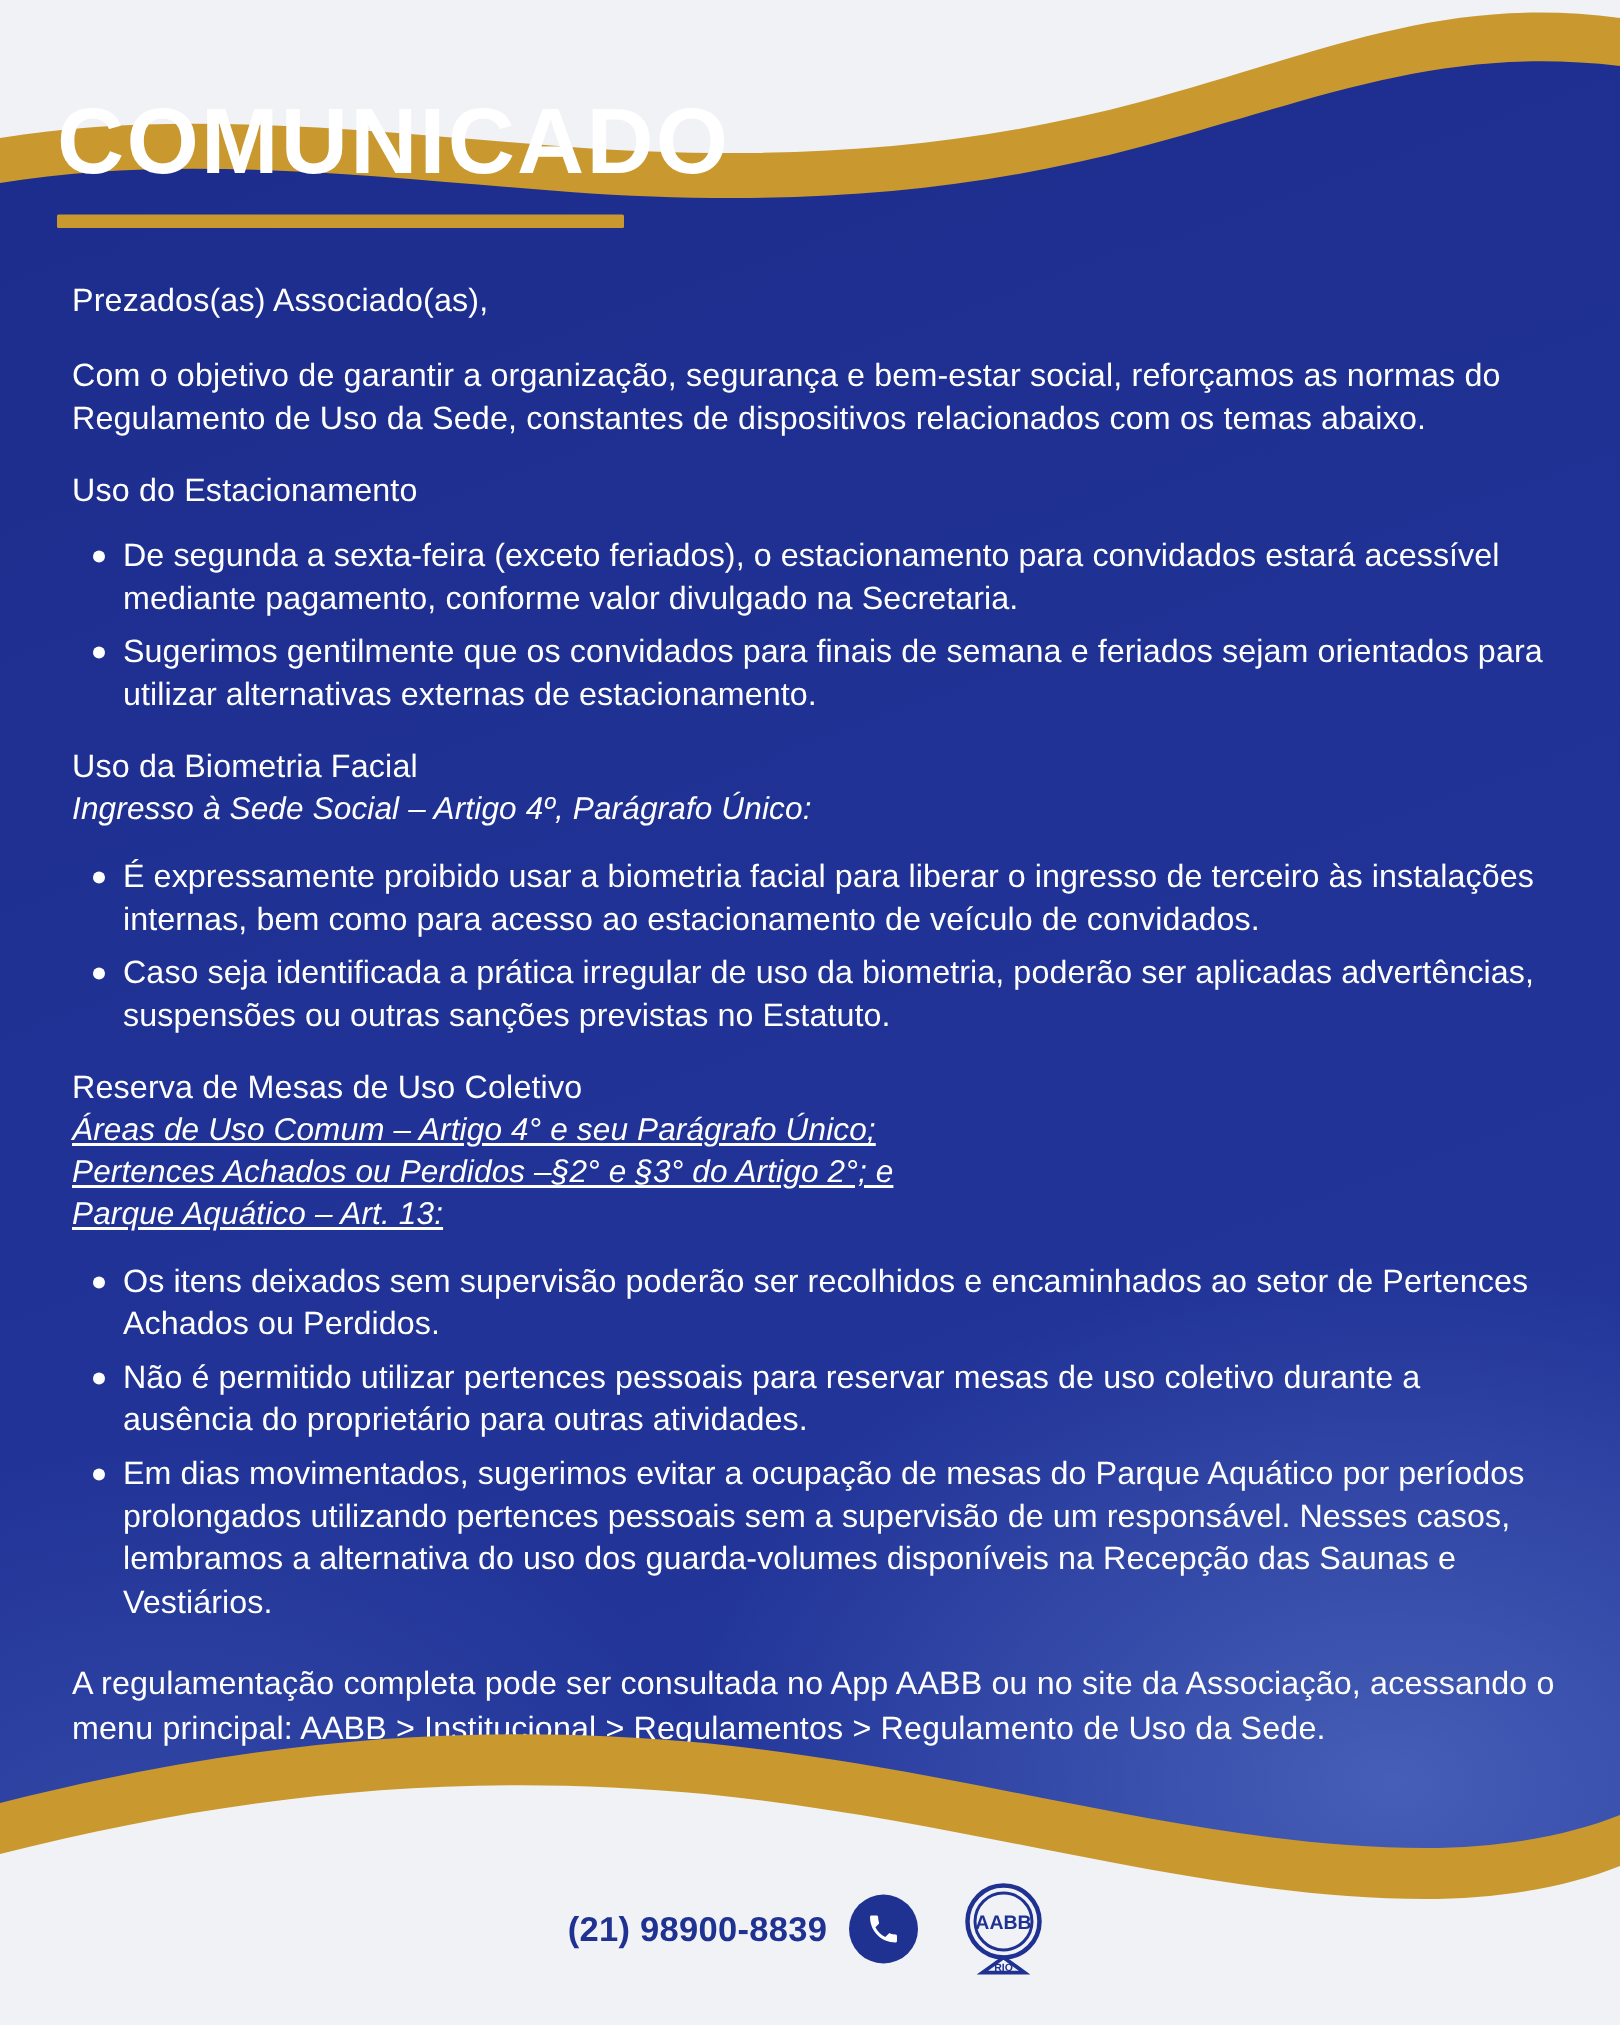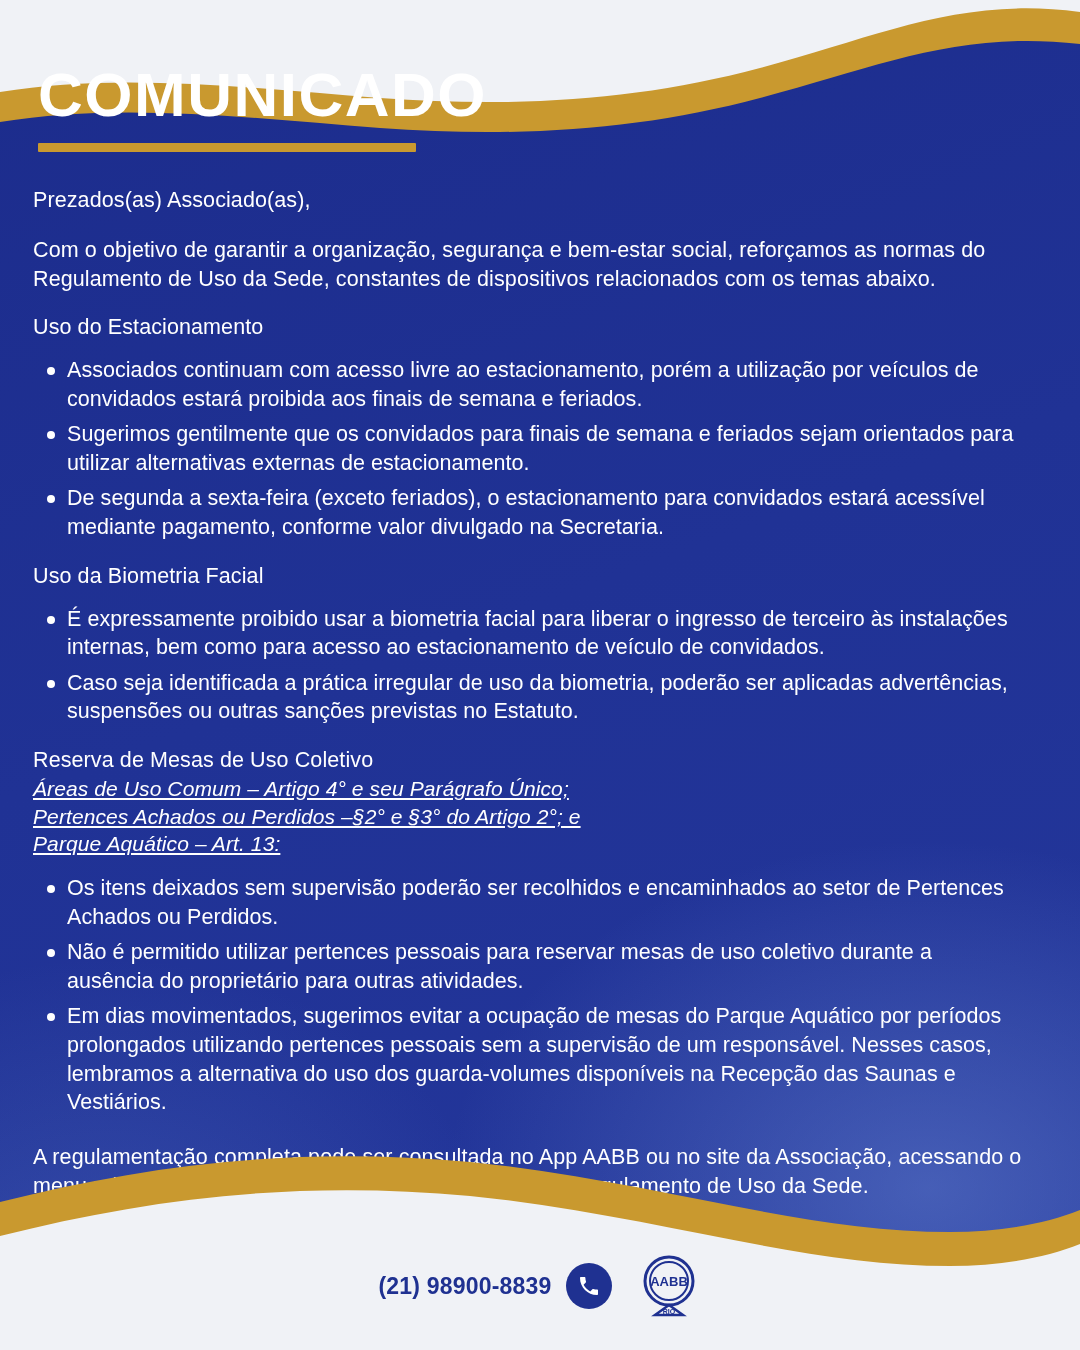--- a/index.html
+++ b/index.html
@@ -67,21 +67,21 @@
     width: 378px;
     height: 9px;
     background: #c9992f;
     border-radius: 1px;
   }
 
   
   .body {
     position: absolute;
     top: 186px;
-    left: 33px;
+    left: 48px;
     width: 990px;
     color: #ffffff;
   }
 
   .para {
     font-size: 21.5px;
     line-height: 1.38;
     margin-bottom: 20px;
     letter-spacing: 0.1px;
   }
@@ -198,28 +198,28 @@
   </div>
 
   <div class="body">
 
     <div class="para">Prezados(as) Associado(as),</div>
     <div class="para">Com o objetivo de garantir a organização, segurança e bem-estar social, reforçamos as normas do Regulamento de Uso da Sede, constantes de dispositivos relacionados com os temas abaixo.</div>
 
     <div class="section">
       <div class="sec-title">Uso do Estacionamento</div>
       <ul class="bullets">
-        <li>Associados continuam com acesso livre ao estacionamento, porém a utilização por veículos de convidados estará proibida aos finais de semana e feriados.</li>
+        <li>De segunda a sexta-feira (exceto feriados), o estacionamento para convidados estará acessível mediante pagamento, conforme valor divulgado na Secretaria.</li>
         <li>Sugerimos gentilmente que os convidados para finais de semana e feriados sejam orientados para utilizar alternativas externas de estacionamento.</li>
-        <li>De segunda a sexta-feira (exceto feriados), o estacionamento para convidados estará acessível mediante pagamento, conforme valor divulgado na Secretaria.</li>
       </ul>
     </div>
 
     <div class="section">
       <div class="sec-title">Uso da Biometria Facial</div>
+      <div class="sec-sub">Ingresso à Sede Social – Artigo 4º, Parágrafo Único:</div>
       <ul class="bullets">
         <li>É expressamente proibido usar a biometria facial para liberar o ingresso de terceiro às instalações internas, bem como para acesso ao estacionamento de veículo de convidados.</li>
         <li>Caso seja identificada a prática irregular de uso da biometria, poderão ser aplicadas advertências, suspensões ou outras sanções previstas no Estatuto.</li>
       </ul>
     </div>
 
     <div class="section">
       <div class="sec-title">Reserva de Mesas de Uso Coletivo</div>
       <div class="sec-sub" style="white-space: pre-line; text-decoration: underline;">Áreas de Uso Comum – Artigo 4° e seu Parágrafo Único;
 Pertences Achados ou Perdidos –§2° e §3° do Artigo 2°; e

